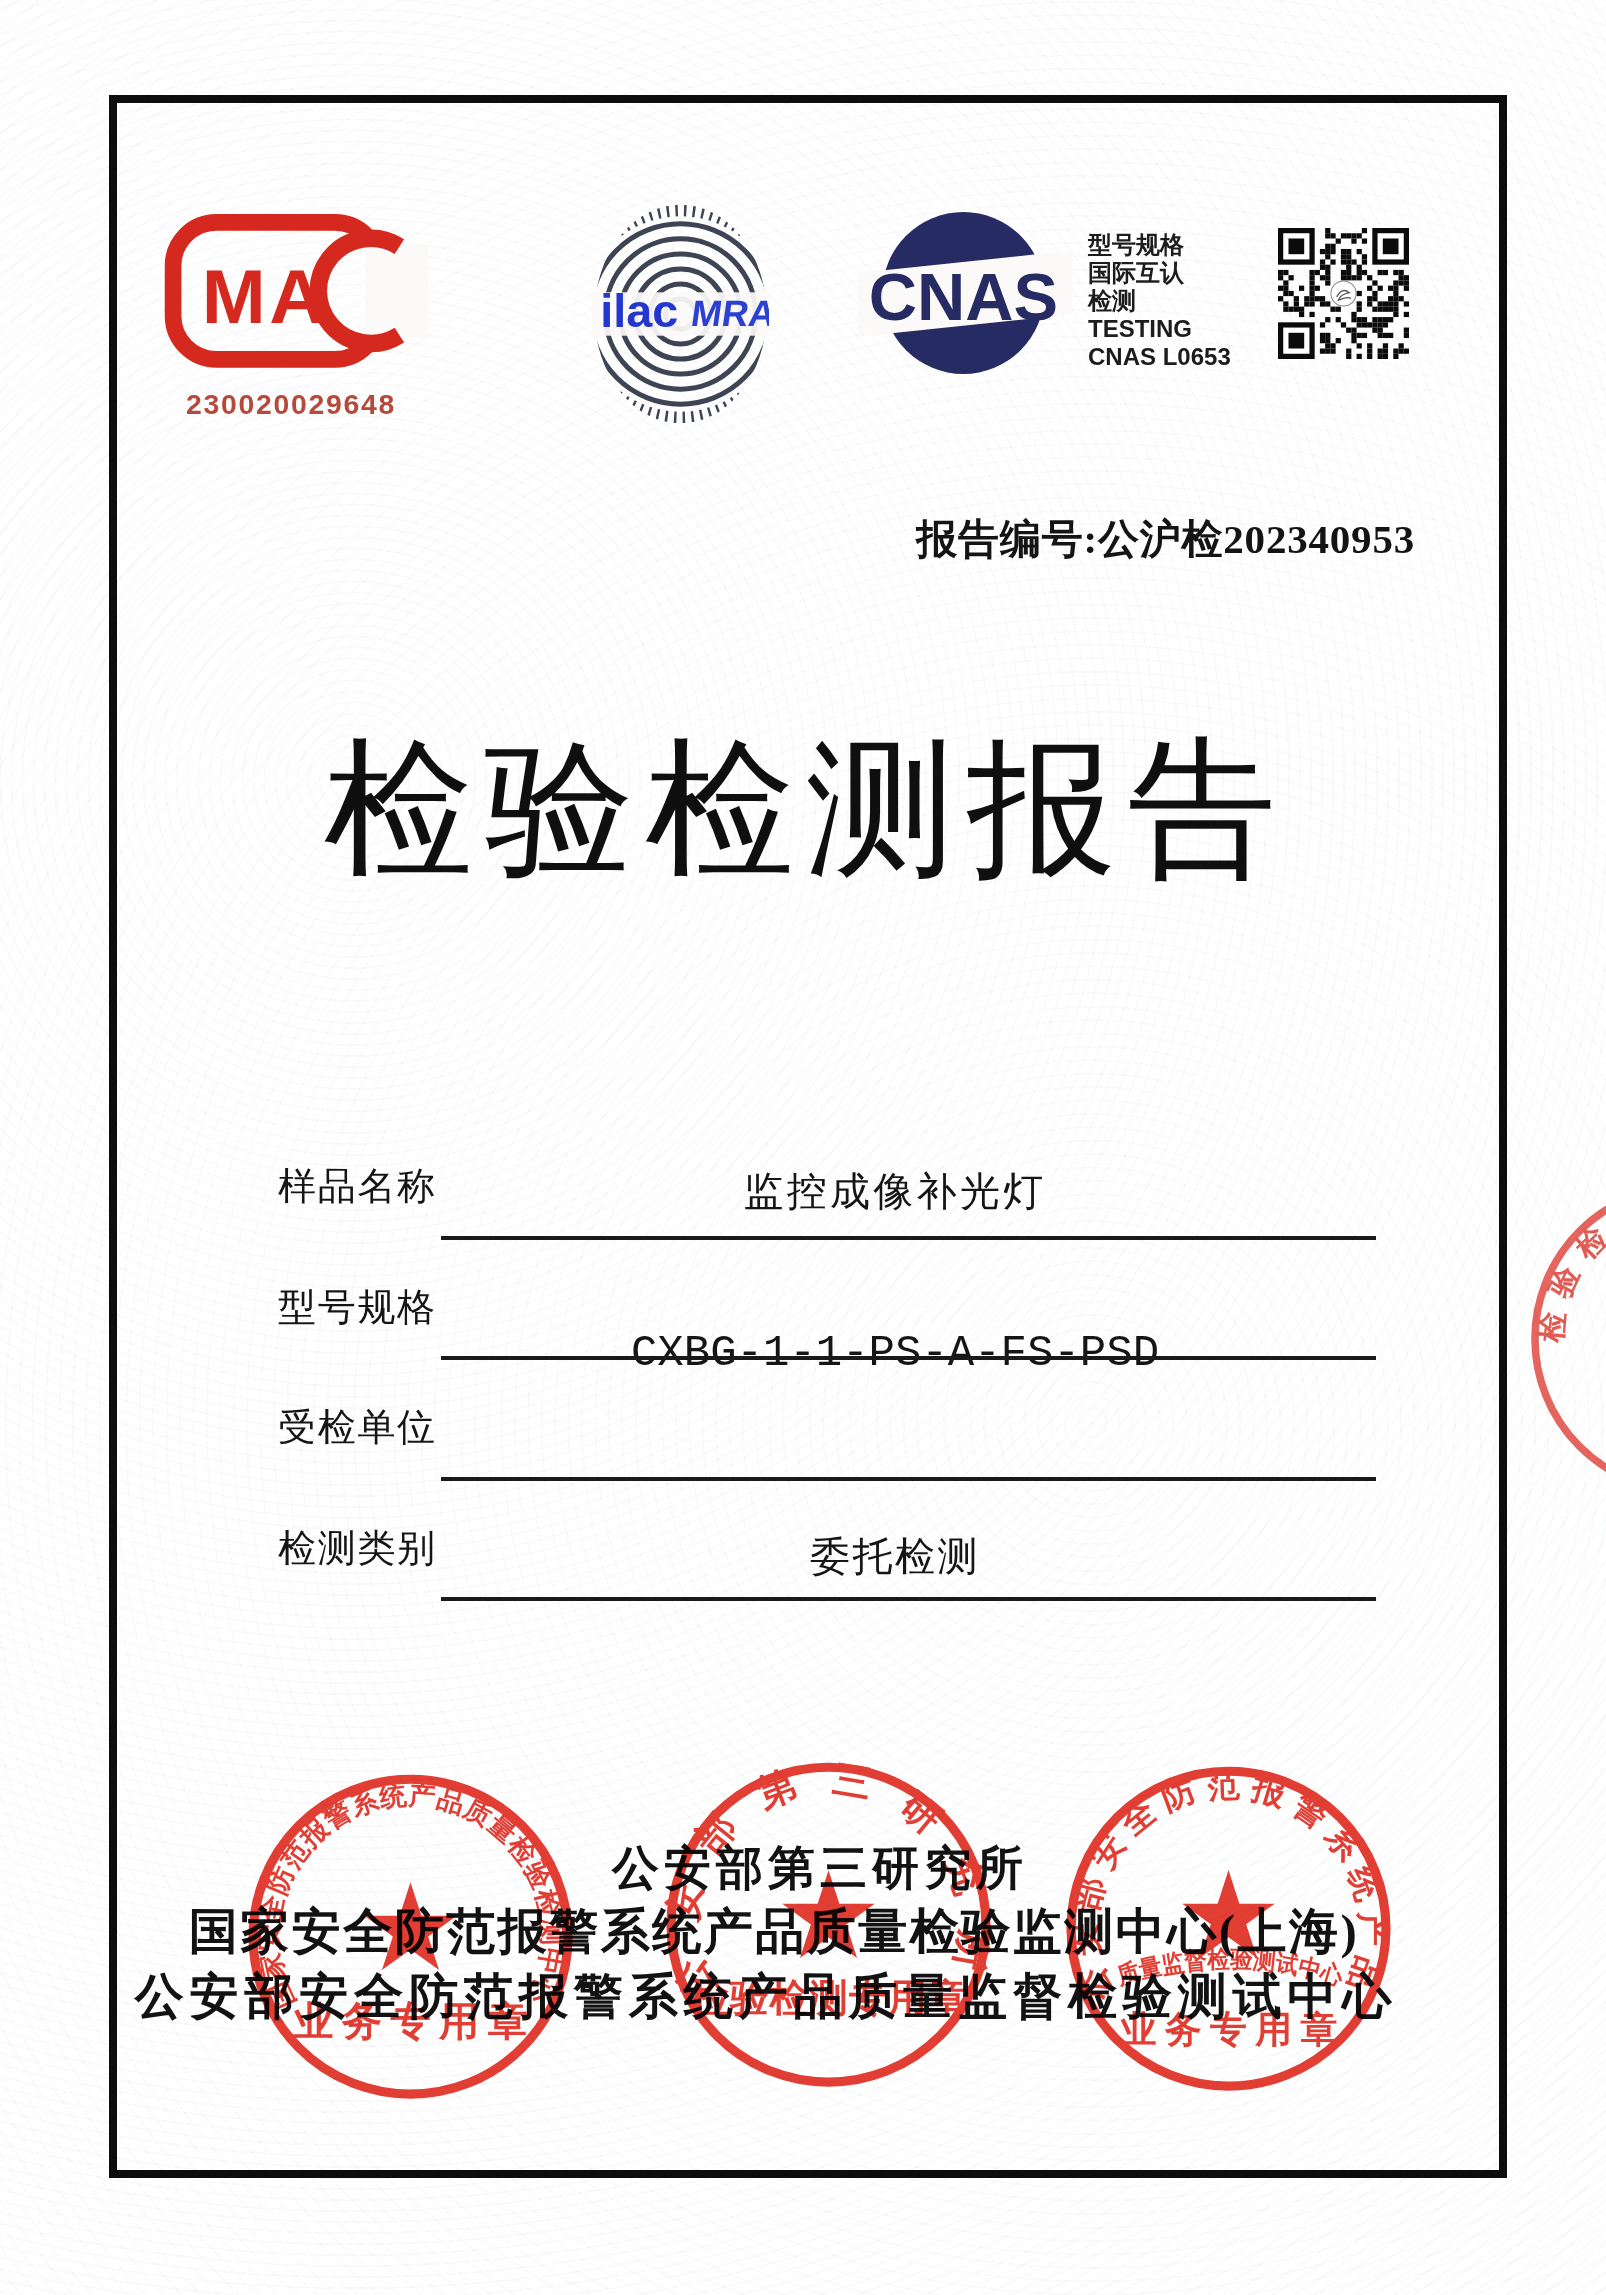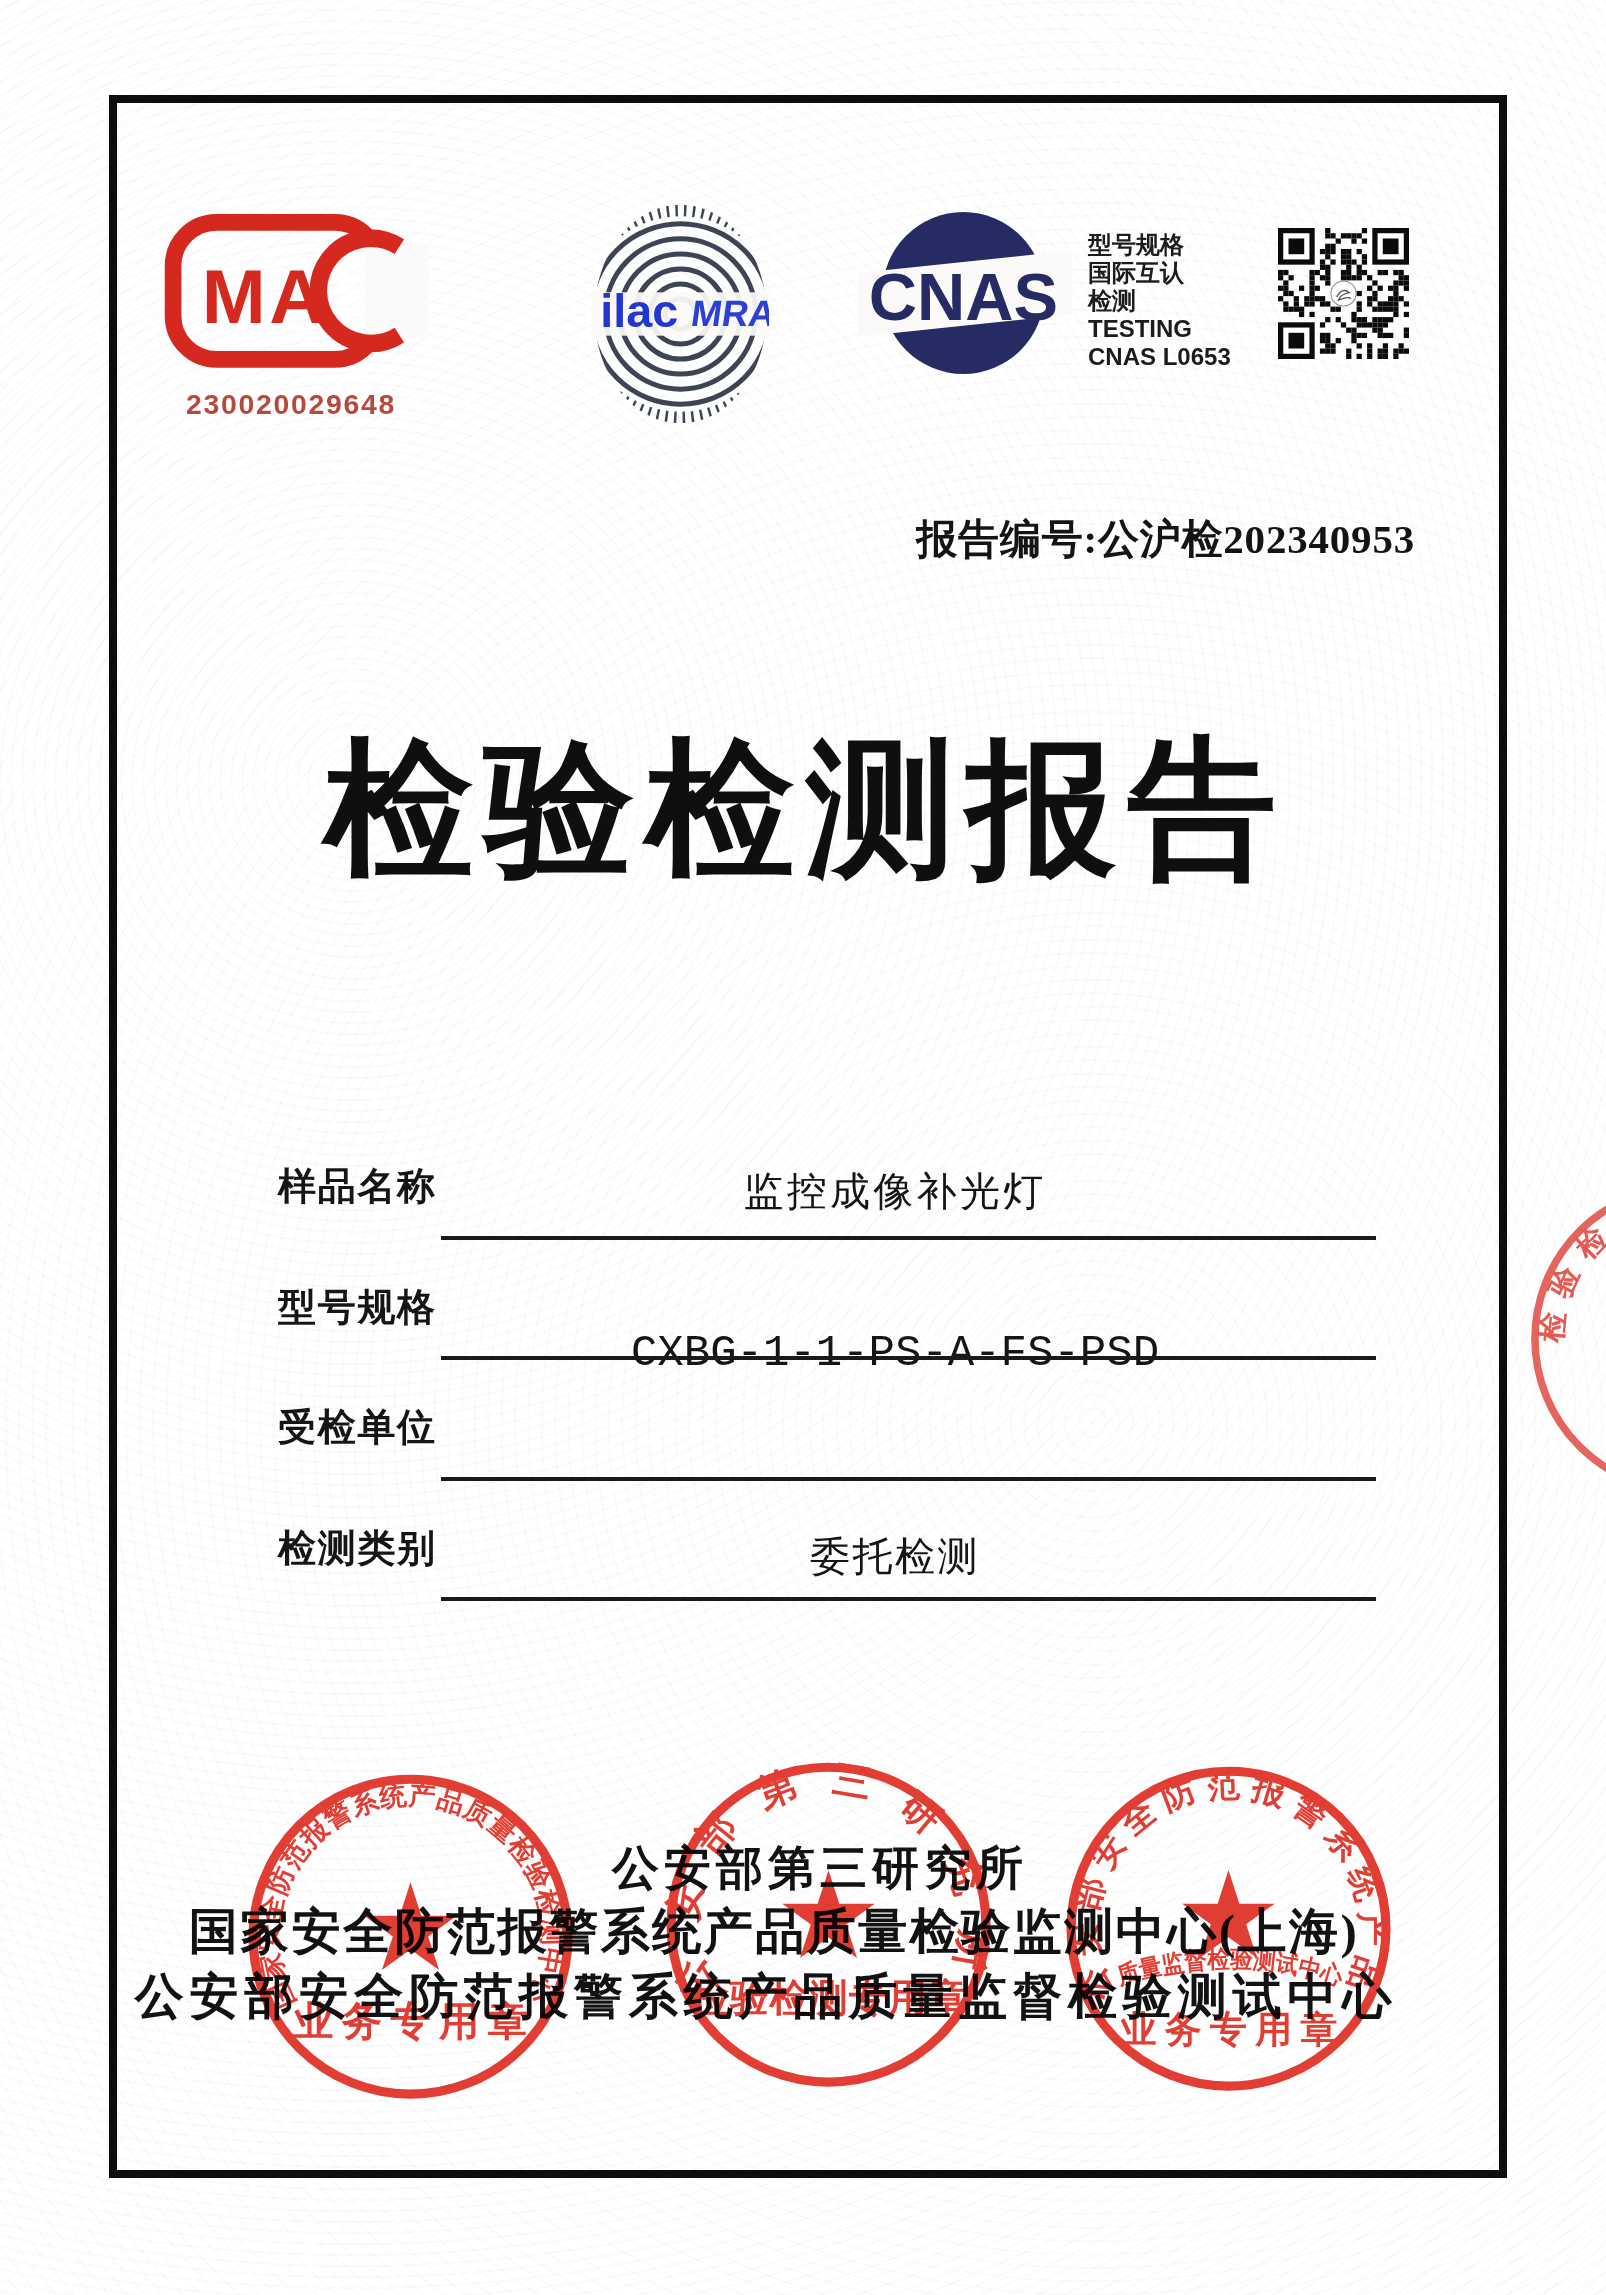--- a/index.html
+++ b/index.html
@@ -14,23 +14,23 @@
        repeating-radial-gradient(circle at 68% 62%, rgba(125,135,150,.04) 0 1.7px, transparent 1.7px 13.4px);}
   .frame{position:absolute;left:109px;top:95px;width:1382px;height:2067px;border:8.4px solid #0d0d0d;}
   .abs{position:absolute;white-space:nowrap;}
   .cx{transform:translateX(-50%);}
   .rx{transform:translateX(-100%);}
 
   .cma-number{left:186px;top:388px;font-size:28.4px;font-weight:bold;letter-spacing:1.7px;color:#b5493c;}
   .accred{left:1088px;top:231px;font-size:24px;line-height:28px;font-weight:bold;color:#1c1c1c;}
 
   .report-no{left:1415px;top:512px;font-size:41px;font-weight:bold;letter-spacing:0.8px;}
-  .title{left:806px;top:711px;font-size:149px;font-weight:700;letter-spacing:11.7px;color:#0f0f0f;margin:0;}
-
-  .flabel{left:278px;font-size:38px;font-weight:bold;letter-spacing:1.7px;color:#151515;}
+  .title{left:806px;top:711px;font-size:149px;font-weight:400;letter-spacing:11.7px;color:#0f0f0f;margin:0;}
+
+  .flabel{left:278px;font-size:38px;font-weight:normal;letter-spacing:1.7px;color:#151515;}
   .fval{left:895px;font-weight:normal;color:#151515;}
   .uline{position:absolute;left:441px;width:935px;height:4.2px;background:#1a1a1a;}
 
   .footer-line{font-weight:bold;color:#121212;mix-blend-mode:multiply;}
   .stamp{position:absolute;mix-blend-mode:multiply;opacity:.9;}
   .stamp text{font-family:"Liberation Serif","DejaVu Serif",serif;font-weight:bold;}
   .logo-svg{position:absolute;}
   .logo-svg text{font-family:"Liberation Sans","DejaVu Sans",sans-serif;}
 </style>
 </head>

